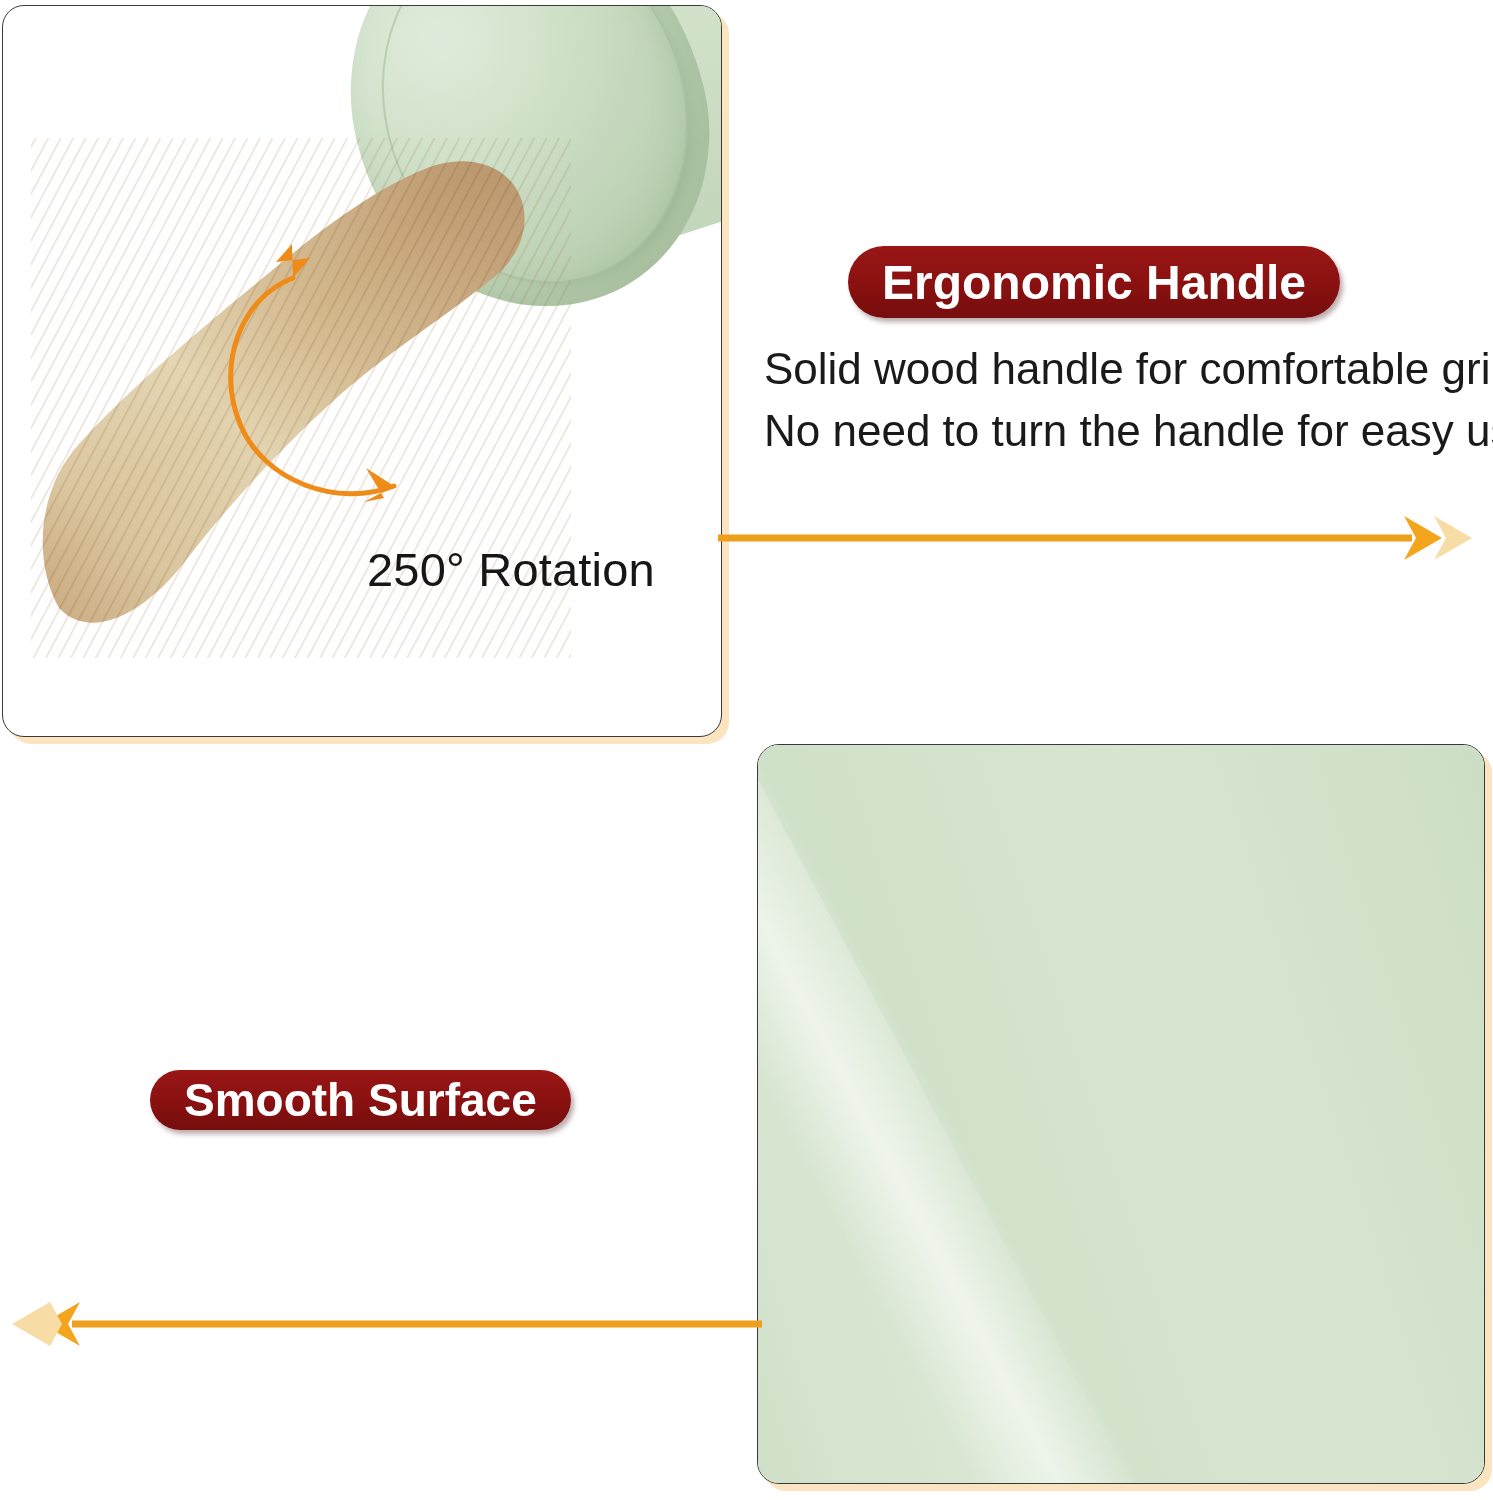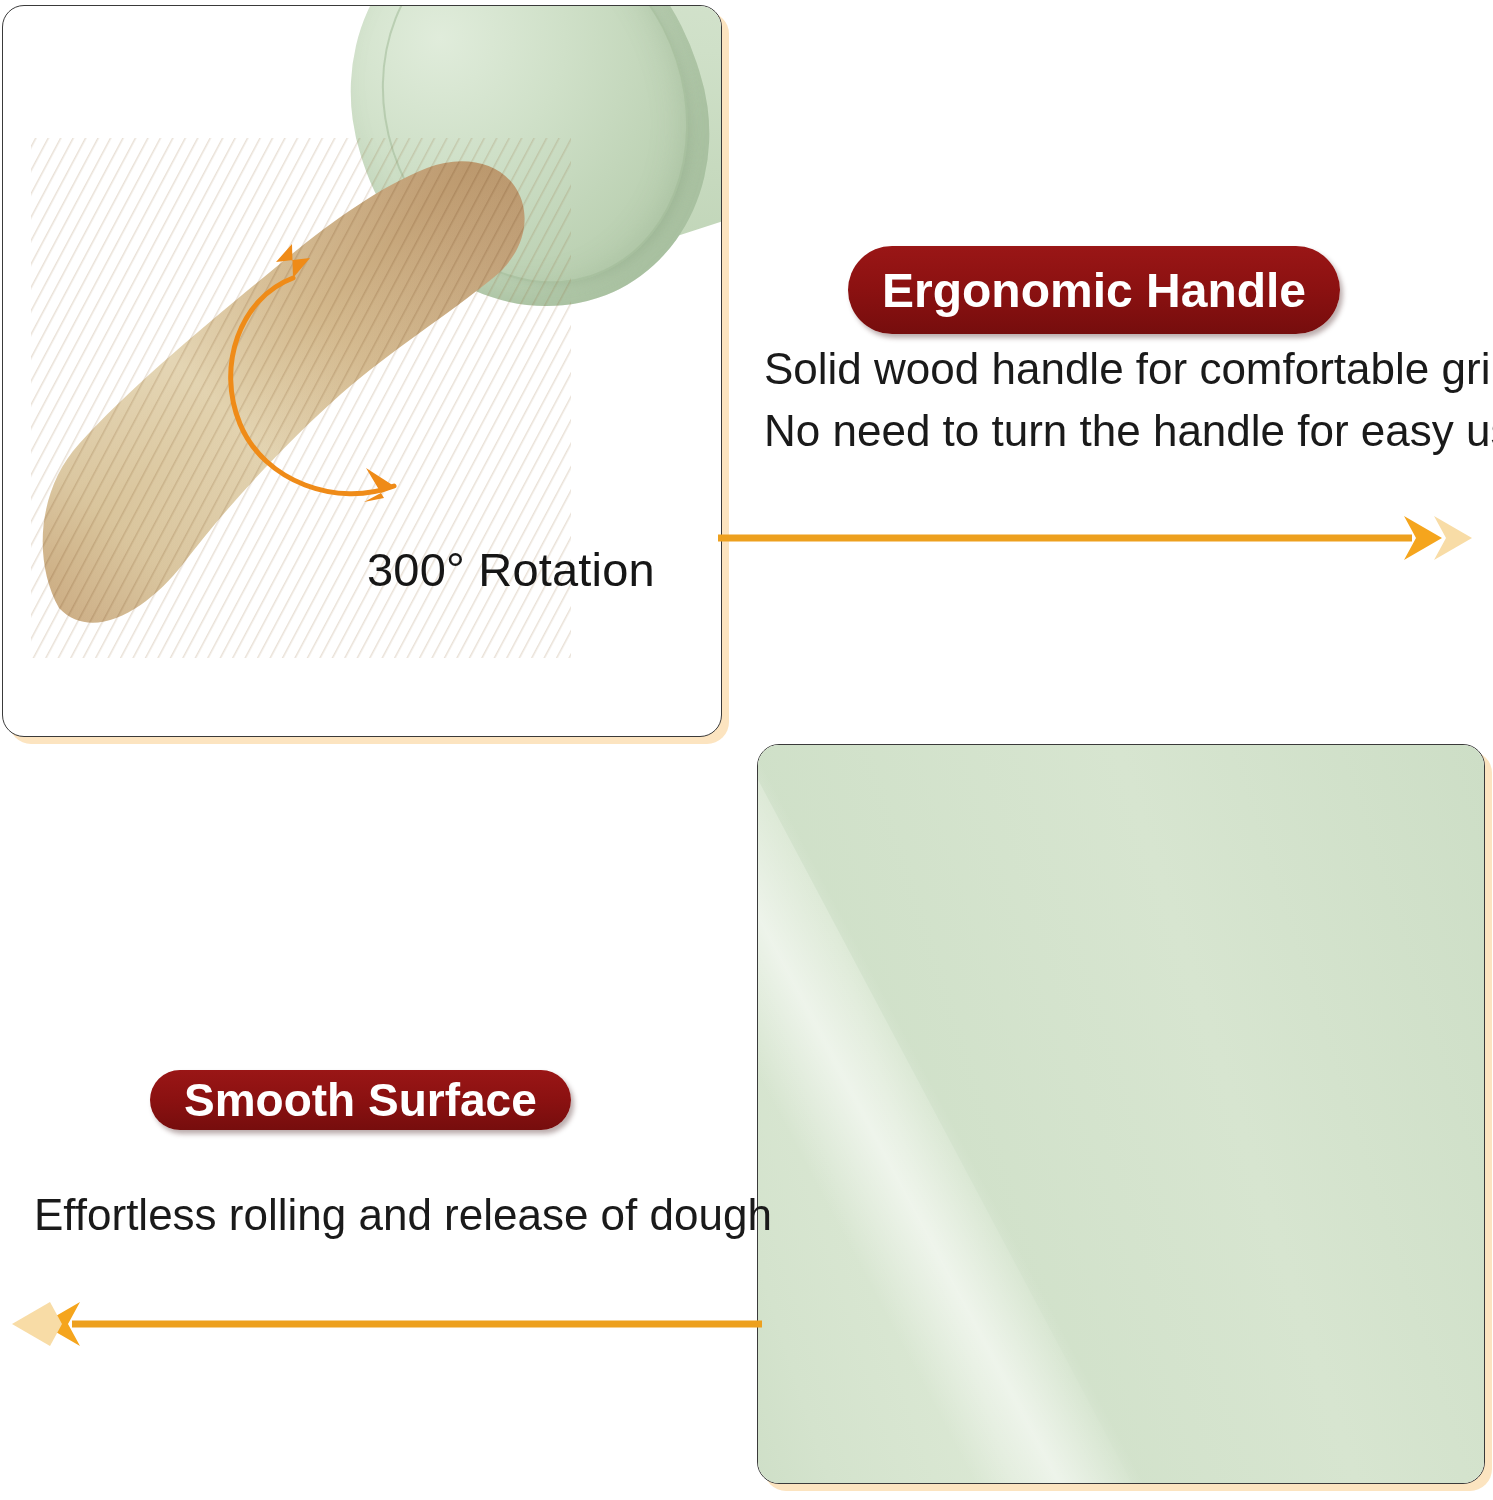--- a/index.html
+++ b/index.html
@@ -166,21 +166,21 @@
     background: linear-gradient(180deg, #9a1616 0%, #8b1111 50%, #760d0d 100%);
     color: #ffffff;
     font-weight: bold;
     border-radius: 999px;
     box-shadow: 3px 4px 5px rgba(60,20,20,.35);
     white-space: nowrap;
   }
   #badge-ergonomic {
     left: 848px;
     top: 246px;
-    height: 88px;
+    height: 72px;
     padding: 0 34px;
     font-size: 48px;
   }
   #badge-smooth {
     left: 150px;
     top: 1070px;
     height: 60px;
     padding: 0 34px;
     font-size: 46px;
   }
@@ -248,21 +248,21 @@
 
       <svg class="rot-svg" viewBox="0 0 300 300">
         <path d="M 95 42
                  C 42 62, 18 130, 42 188
                  C 66 246, 140 272, 196 250" fill="none" stroke="#ef8b18" stroke-width="5" stroke-linecap="round"></path>
         <path d="M 196 250 L 168 232 L 186 262 L 166 266 Z" fill="#ef8b18"></path>
         <path d="M 95 42 L 112 22 L 78 26 L 94 8 Z" fill="#ef8b18"></path>
         <path d="M 96 40 C 70 18, 112 16, 120 30 L 96 40 Z" fill="#ef8b18" opacity="0"></path>
       </svg>
 
-      <div class="rot-label">300° Rotation</div>
+      <div class="rot-label">250° Rotation</div>
     </div>
   </div>
 
   <div class="panel" id="panel-surface">
     <div class="photo">
       <div class="surface-band"></div>
       <div class="surface-band b2"></div>
       <div class="surface-sheen"></div>
     </div>
   </div>
@@ -277,15 +277,14 @@
     <line x1="762" y1="30" x2="72" y2="30" stroke="#eda01e" stroke-width="7"></line>
     <path d="M 80 8 L 42 30 L 80 52 L 68 30 Z" fill="#f5a51d"></path>
     <path d="M 50 8 L 12 30 L 50 52 L 62 30 Z" fill="#f8dca6"></path>
   </svg>
 
   <div class="badge" id="badge-ergonomic">Ergonomic Handle</div>
   <div class="desc" id="desc-ergonomic-1">Solid wood handle for comfortable grip</div>
   <div class="desc" id="desc-ergonomic-2">No need to turn the handle for easy use</div>
 
   <div class="badge" id="badge-smooth">Smooth Surface</div>
-  <div class="desc" id="desc-smooth-1">Effortless rolling and release of dough</div>
 
 </div>
 
 </body></html>

